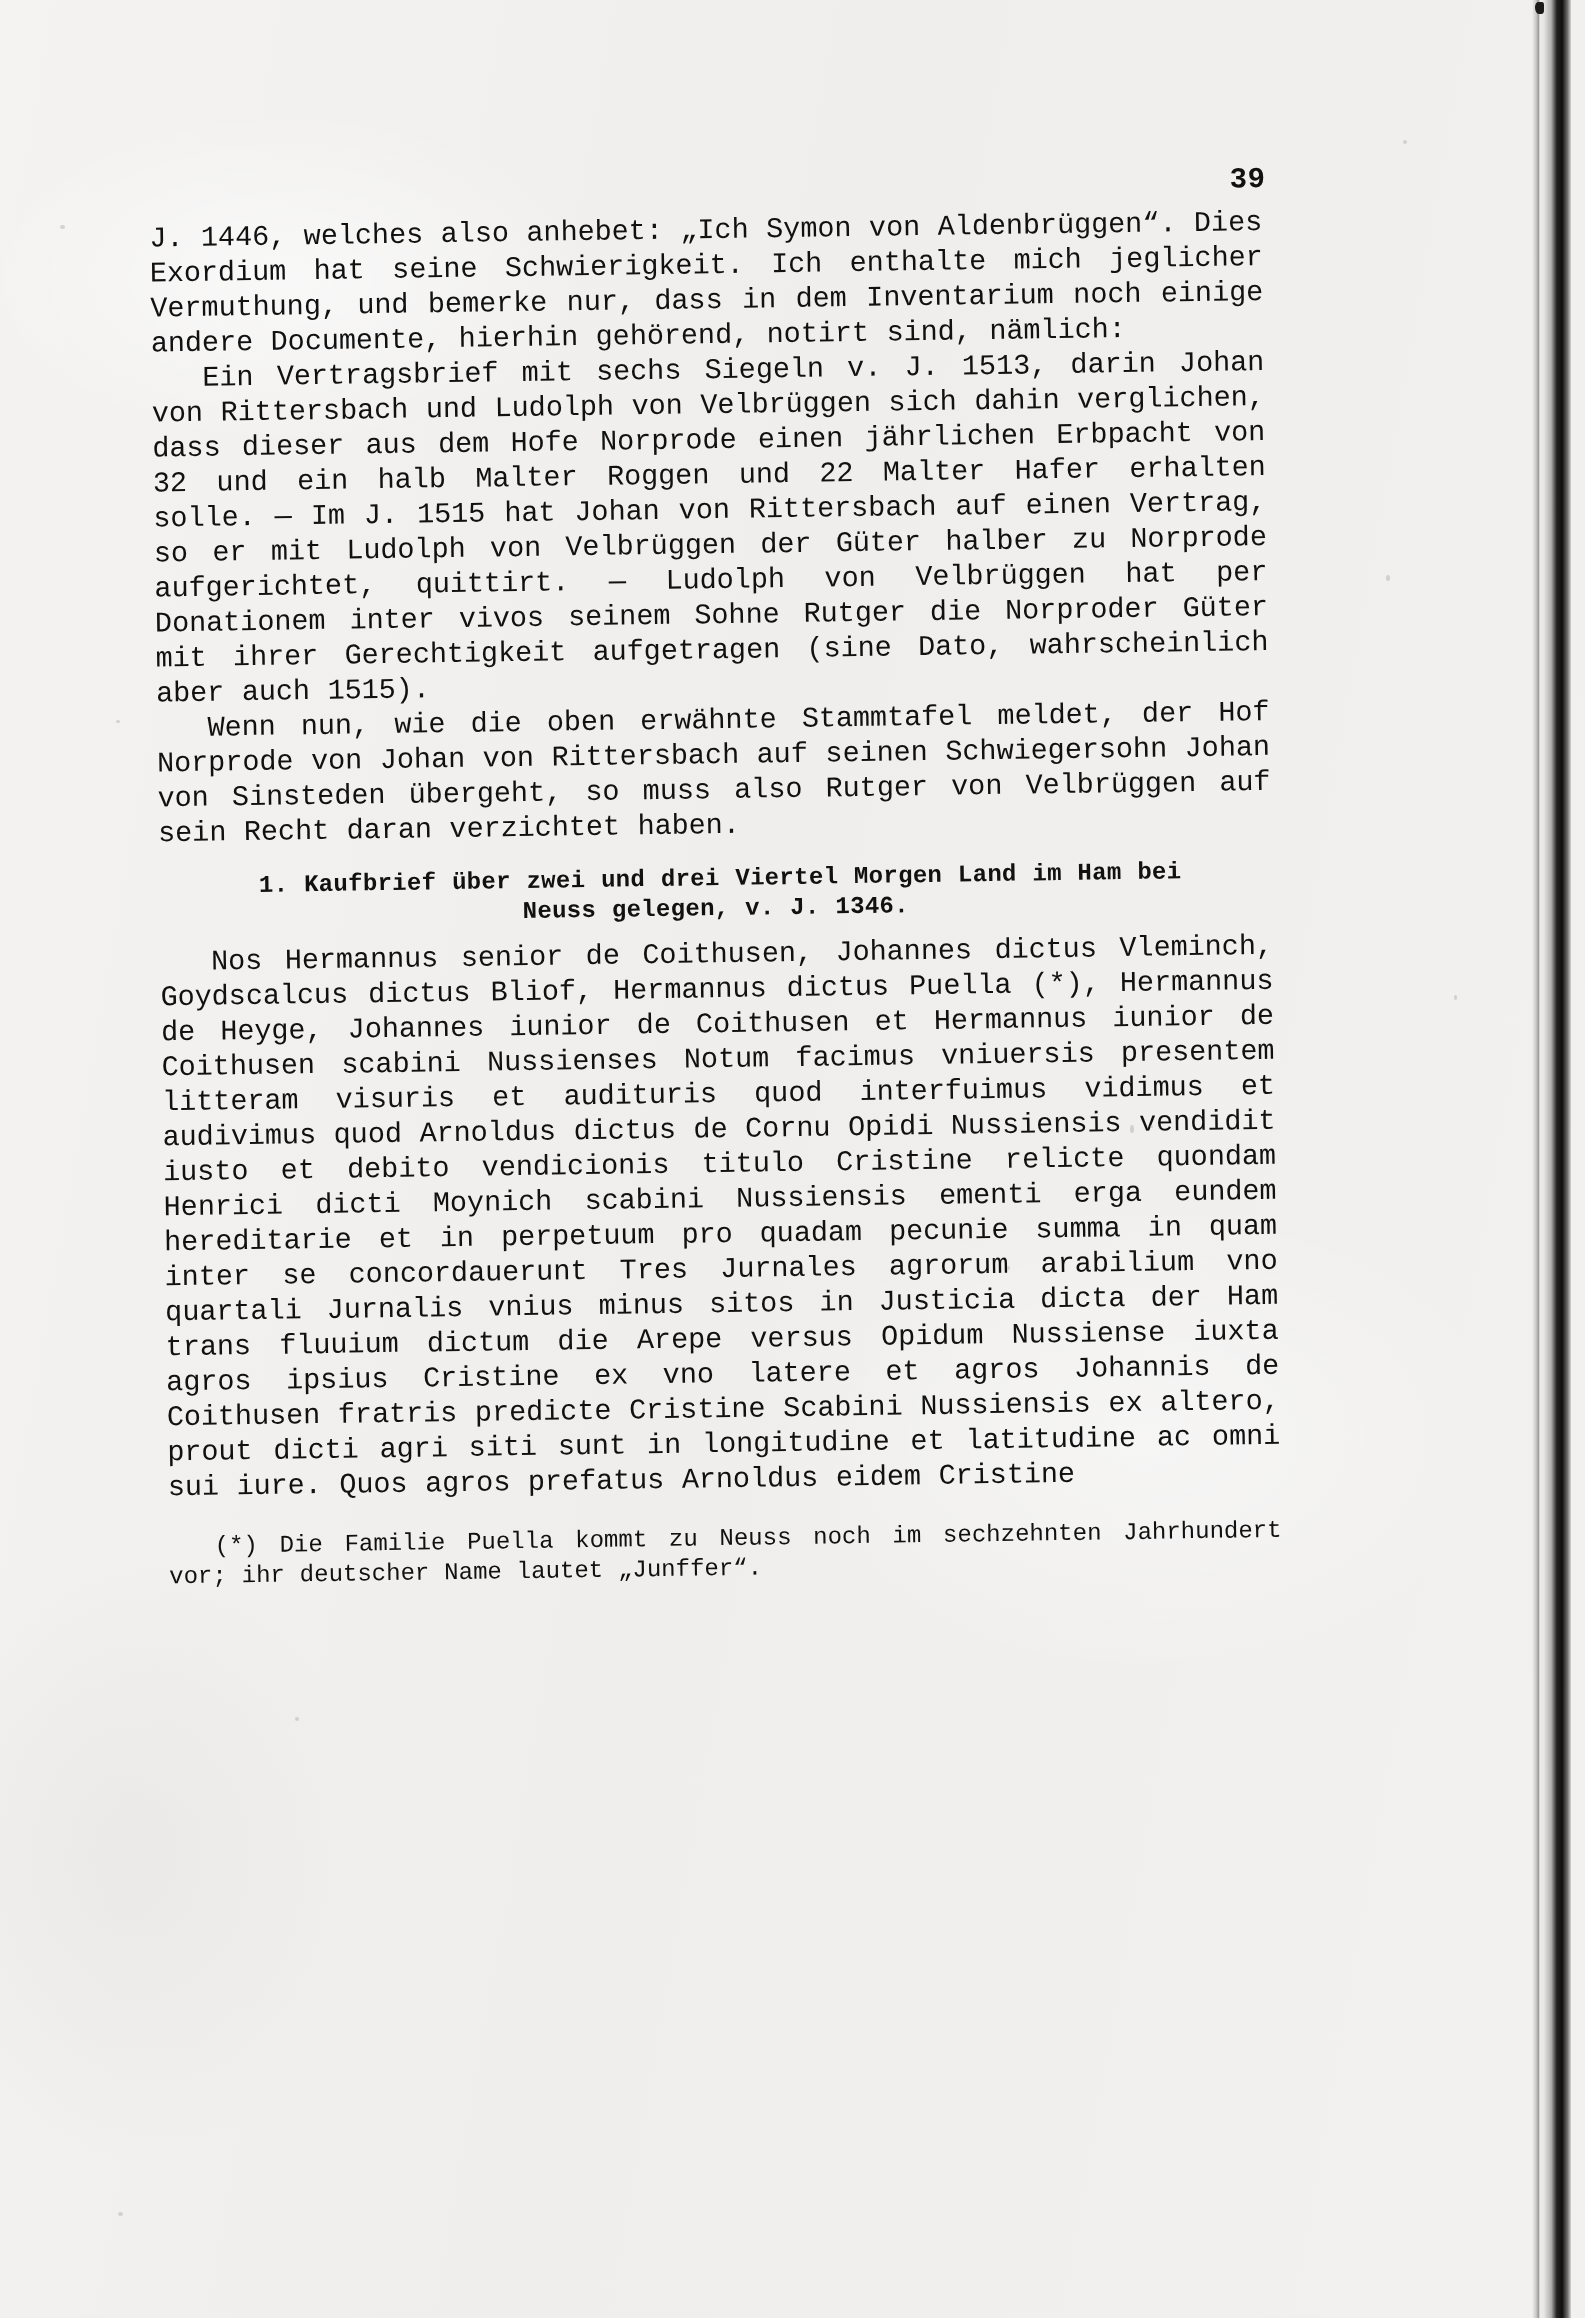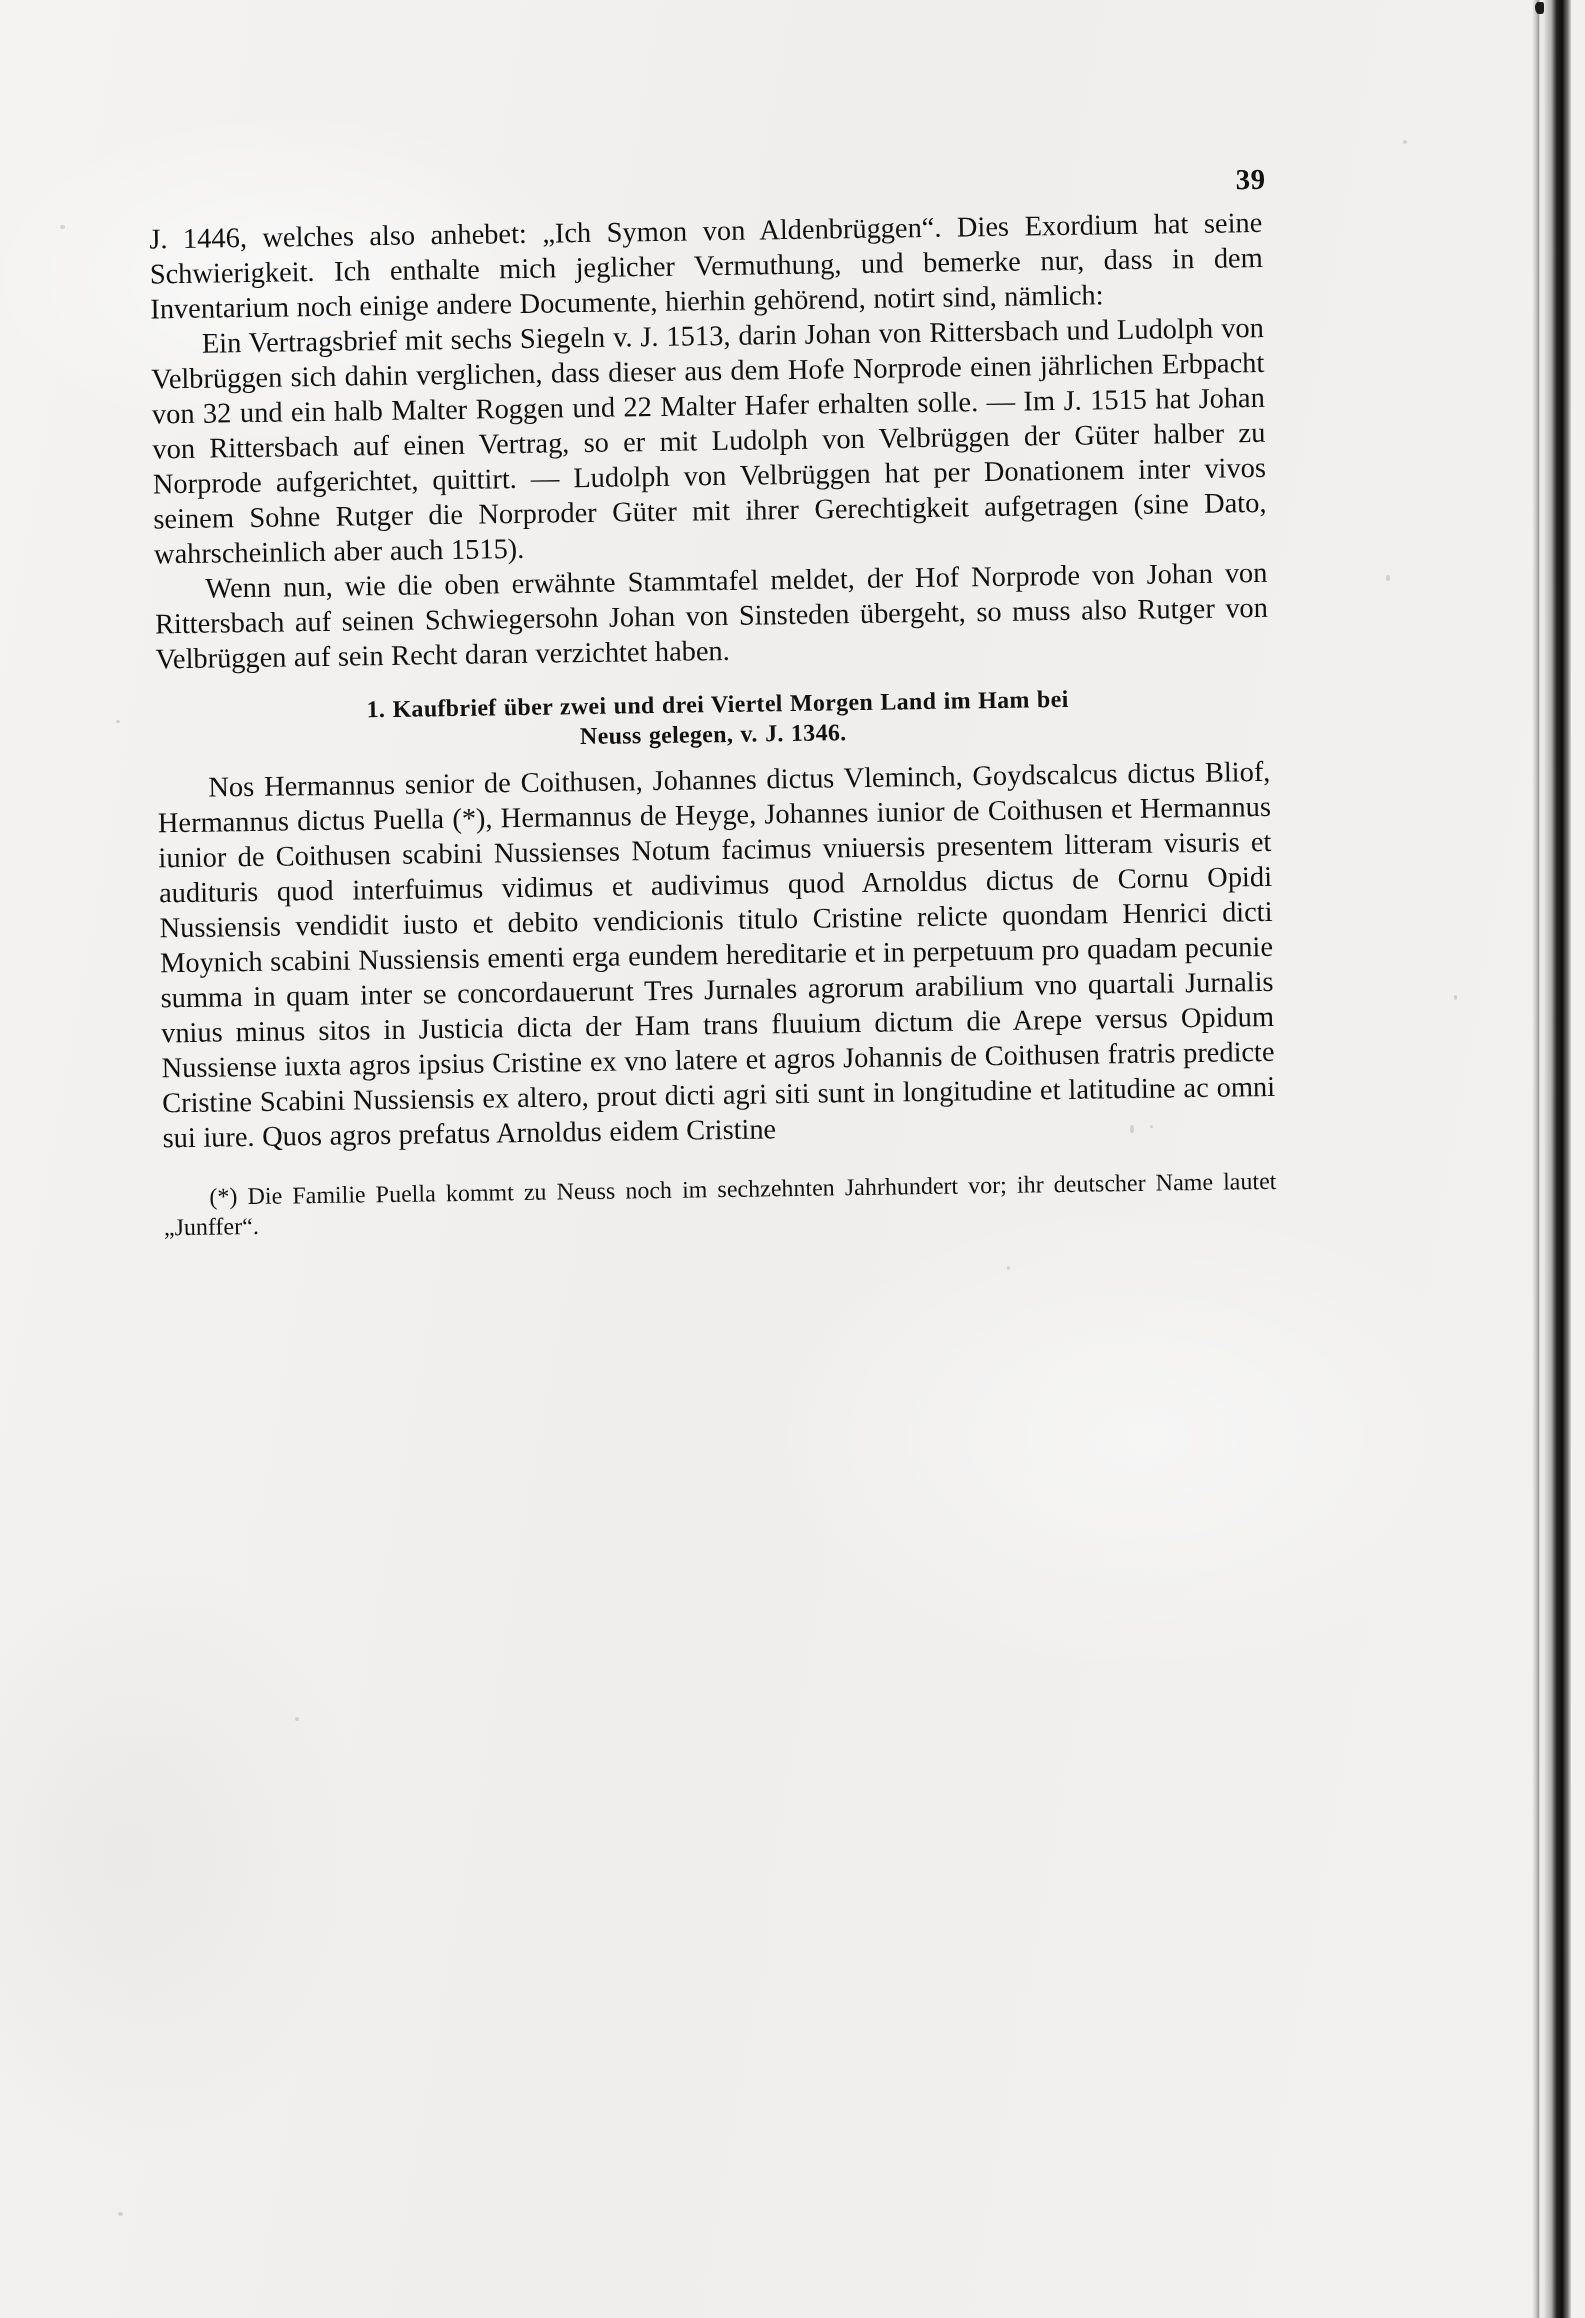--- a/index.html
+++ b/index.html
@@ -6,21 +6,21 @@
     margin: 0;
     padding: 0;
     background: #ffffff;
   }
   #page {
     position: relative;
     width: 1585px;
     height: 2319px;
     background: #f1f0f0;
     overflow: hidden;
-    font-family: Liberation Serif, serif;
+    font-family: Liberation Mono, monospace;
     color: #111111;
   }
 
   
   #paper-grain {
     position: absolute;
     inset: 0;
     background:
       radial-gradient(ellipse 435px 242px at 18% 12%, rgba(255,255,255,0.55), rgba(255,255,255,0) 70%),
       radial-gradient(ellipse 531px 338px at 72% 62%, rgba(255,255,255,0.4), rgba(255,255,255,0) 72%),

